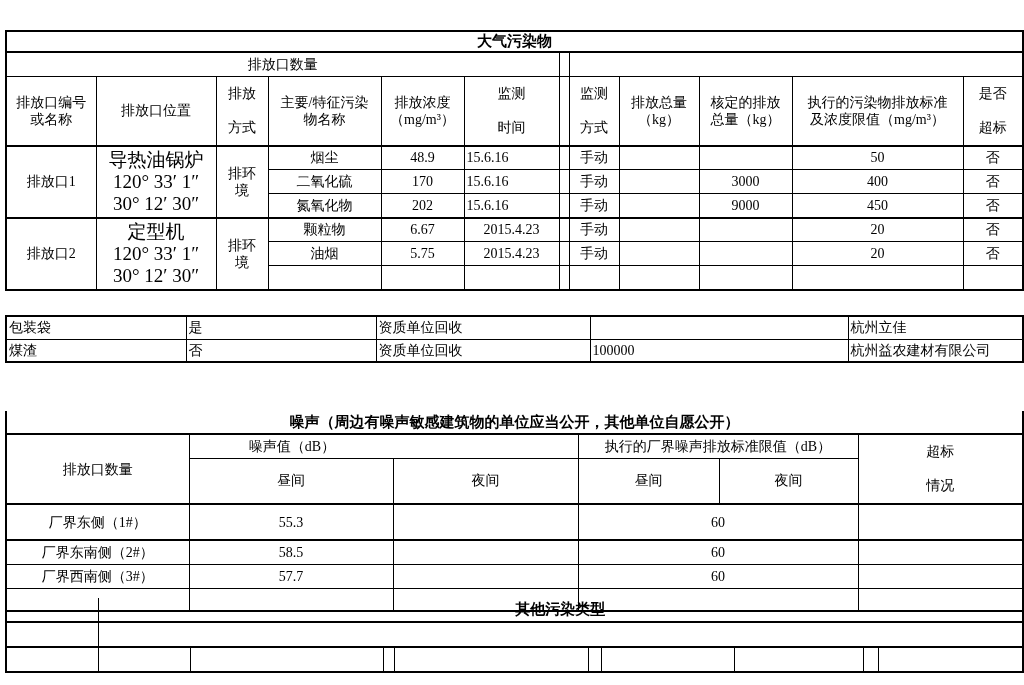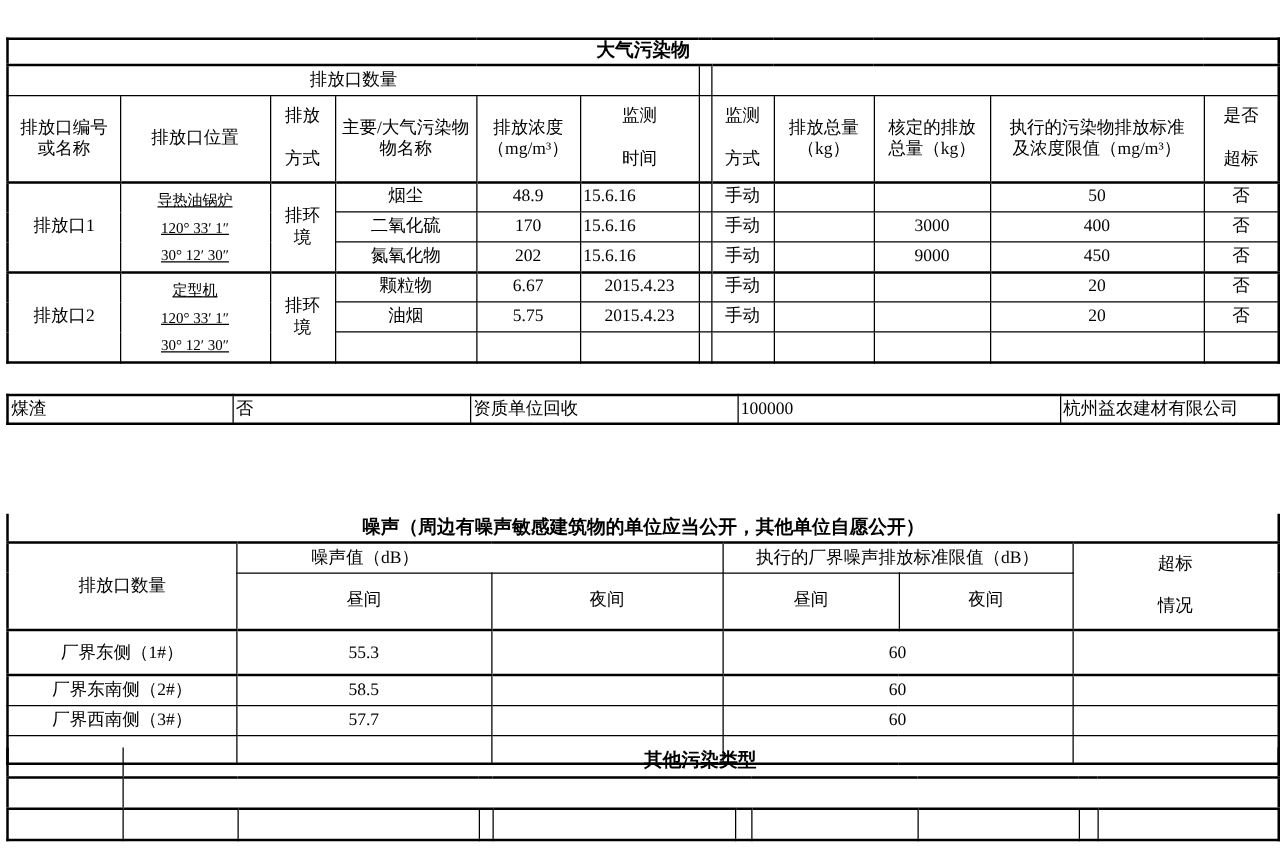--- a/index.html
+++ b/index.html
@@ -30,21 +30,21 @@
     line-height: 17px;
     text-align: center;
     vertical-align: middle;
     white-space: pre-line;
     overflow: hidden;
   }
   td.title-cell { font-weight: bold; font-size: 15px; }
   tr.tb > td { border-top: 2px solid #000; }
   td.al { text-align: left; }
   td.spread { line-height: 34px; }
-  td.loc3 { line-height: 22px; font-size: 12px; text-decoration: underline; }
+  td.loc3 { line-height: 22px; font-size: 19px; }
   td.pad-r { padding-right: 185px; }
 </style>
 </head>
 <body>
 
 <div class="sheet">
 
   <table class="tbl" style="top:30px; width:1017px;">
     <colgroup>
       <col style="width:90px">
@@ -68,21 +68,21 @@
       <td colspan="6">排放口数量</td>
       <td></td>
       <td colspan="5"></td>
     </tr>
     <tr style="height:69px">
       <td>排放口编号
 或名称</td>
       <td>排放口位置</td>
       <td class="spread">排放
 方式</td>
-      <td>主要/大气污染物
+      <td>主要/特征污染
 物名称</td>
       <td>排放浓度
 （mg/m³）</td>
       <td class="spread">监测
 时间</td>
       <td></td>
       <td class="spread">监测
 方式</td>
       <td>排放总量
 （kg）</td>
@@ -176,20 +176,27 @@
 
   <table class="tbl" style="top:315px; width:1017px;">
     <colgroup>
       <col style="width:180px">
         <col style="width:190px">
         <col style="width:214px">
         <col style="width:258px">
         <col style="width:175px">
     </colgroup>
     <tbody>
+    <tr class="tb" style="height:23px">
+      <td class="al">包装袋</td>
+      <td class="al">是</td>
+      <td class="al">资质单位回收</td>
+      <td class="al"></td>
+      <td class="al">杭州立佳</td>
+    </tr>
     <tr style="height:23px">
       <td class="al">煤渣</td>
       <td class="al">否</td>
       <td class="al">资质单位回收</td>
       <td class="al">100000</td>
       <td class="al">杭州益农建材有限公司</td>
     </tr>
   </tbody>
     </table>
 

